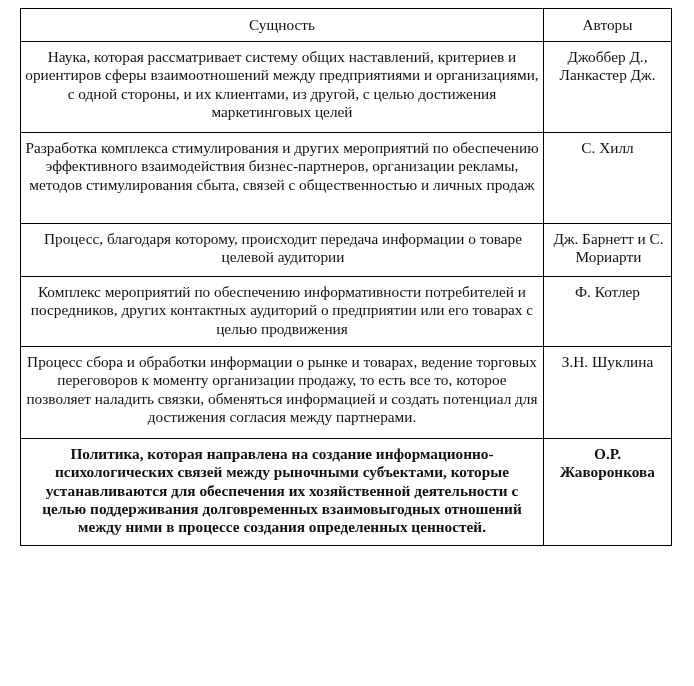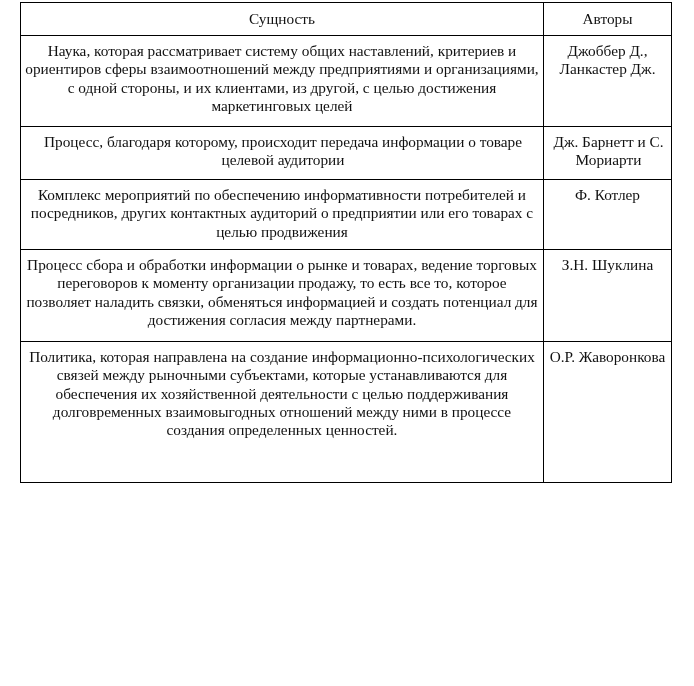--- a/index.html
+++ b/index.html
@@ -1,18 +1,18 @@
 <!DOCTYPE html>
 <html><head>
 <meta charset="utf-8">
 <style>
   html, body { margin: 0; padding: 0; background: #ffffff; }
   body { width: 694px; height: 686px; position: relative; overflow: hidden; }
   .tbl {
-    position: absolute; left: 20px; top: 2px;
+    position: absolute; left: 20px; top: 8px;
     width: 651px;
     border-collapse: collapse;
     table-layout: fixed;
     font-family: "Liberation Serif", "DejaVu Serif", serif;
     font-size: 15.3px;
     line-height: 18.3px;
     color: #111111;
   }
   .tbl td {
     border: 1px solid #000000;
@@ -24,21 +24,21 @@
   .tbl col.c1 { width: 523px; }
   .tbl col.c2 { width: 128px; }
   .tbl tr.hdr td { height: 33px; padding-top: 7px; }
   .tbl tr.r1 td { height: 91px; }
   .tbl tr.r2 td { height: 91px; }
   .tbl tr.r3 td { height: 53px; padding-left: 2px; padding-right: 0; }
   .tbl tr.r4 td { height: 70px; }
   .tbl tr.r5 td { height: 71px; }
   .tbl tr.r6 td { height: 92px; margin-top: 36px; }
   .tbl tr.r7 td { height: 51px; }
-  .tbl tr.r8 td { height: 141px; }
+  .tbl tr.r8 td { height: 107px; font-weight: bold; }
   .pr {
     text-decoration: underline wavy #d00000;
     text-decoration-thickness: 1px;
     text-underline-offset: 2px;
   }
 </style>
 </head>
 <body>
 
 <table class="tbl">
@@ -48,20 +48,24 @@
     </colgroup>
   <tbody>
     <tr class="hdr">
       <td>Сущность</td>
       <td>Авторы</td>
     </tr>
     <tr class="r1">
       <td>Наука, которая рассматривает систему общих наставлений, критериев и ориентиров сферы взаимоотношений между предприятиями и организациями, с одной стороны, и их клиентами, из другой, с целью достижения маркетинговых целей</td>
       <td>Джоббер Д., Ланкастер Дж.</td>
     </tr>
+    <tr class="r2">
+      <td>Разработка комплекса стимулирования и других мероприятий по обеспечению эффективного взаимодействия бизнес-партнеров, организации рекламы, методов стимулирования сбыта, связей с общественностью и личных продаж</td>
+      <td>С. Хилл</td>
+    </tr>
     <tr class="r3">
       <td>Процесс, благодаря которому, происходит передача информации о товаре целевой аудитории</td>
       <td>Дж. Барнетт и С. Мориарти</td>
     </tr>
     <tr class="r4">
       <td>Комплекс мероприятий по обеспечению информативности потребителей и посредников, других контактных аудиторий о предприятии или его товарах с целью продвижения</td>
       <td>Ф. Котлер</td>
     </tr>
     <tr class="r6">
       <td>Процесс сбора и обработки информации о рынке и товарах, ведение торговых переговоров к моменту организации продажу, то есть все то, которое позволяет наладить связки, обменяться информацией и создать потенциал для достижения согласия между партнерами.</td>

